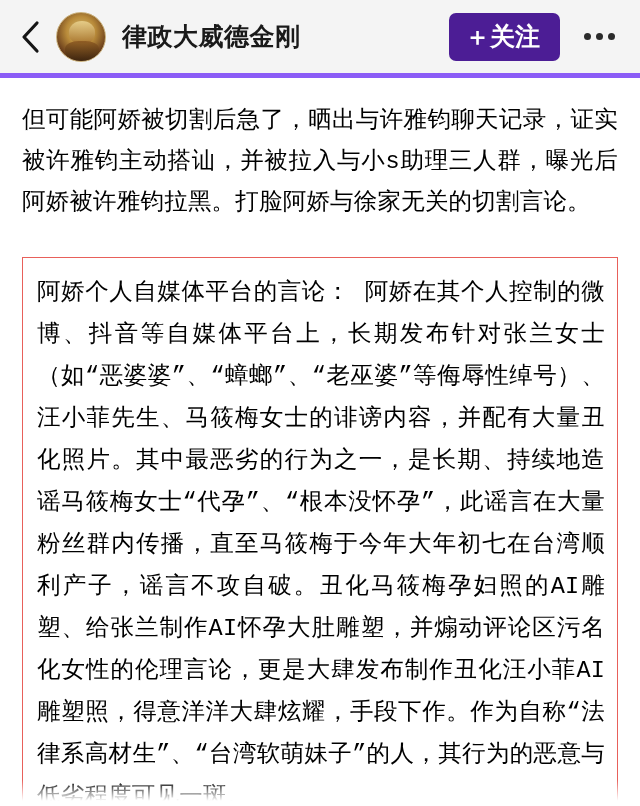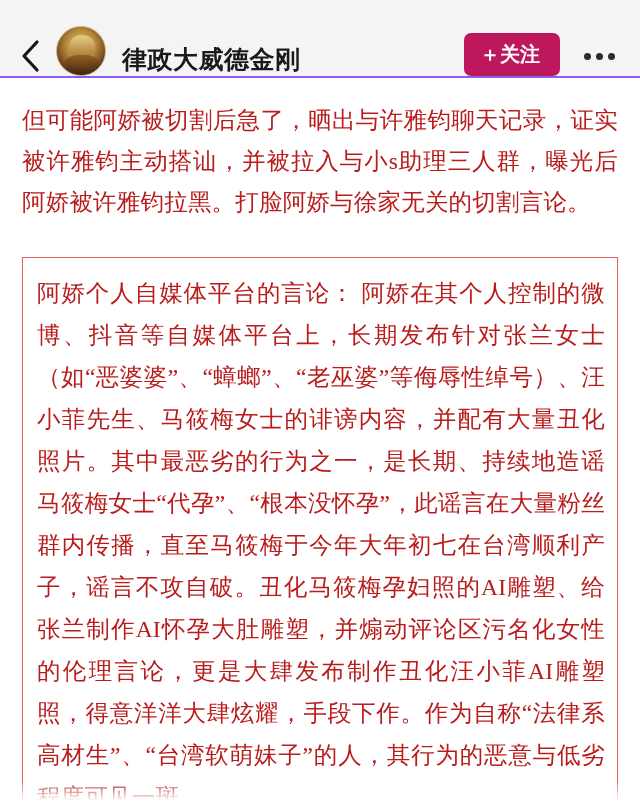--- a/index.html
+++ b/index.html
@@ -21,24 +21,24 @@
     position: relative;
     background: #ffffff;
     box-sizing: border-box;
   }
 
   
   .header {
     height: 78px;
     background: #f4f4f4;
     display: flex;
-    align-items: flex-end;
+    align-items: center;
     padding: 0 18px 0 14px;
     box-sizing: border-box;
-    border-bottom: 2px solid #8b5cf6;
+    border-bottom: 5px solid #8b5cf6;
   }
 
   .back-btn {
     width: 34px;
     height: 40px;
     display: flex;
     align-items: center;
     justify-content: center;
     flex: 0 0 auto;
     cursor: pointer;
@@ -82,23 +82,23 @@
     color: #1a1a1a;
     font-weight: 700;
     letter-spacing: .5px;
     white-space: nowrap;
     overflow: hidden;
     flex: 1 1 auto;
   }
 
   .follow-btn {
     flex: 0 0 auto;
-    background: #be185d;
+    background: #4c1d95;
     color: #ffffff;
-    font-size: 20px;
+    font-size: 25px;
     font-weight: 700;
     border: none;
     border-radius: 7px;
     padding: 11px 20px 12px 16px;
     line-height: 1;
     cursor: pointer;
     white-space: nowrap;
     font-family: "Liberation Sans", sans-serif;
   }
 
@@ -123,25 +123,25 @@
 
   
   .content {
     padding: 22px 22px 0 22px;
     box-sizing: border-box;
   }
 
   .para {
     font-size: 23.5px;
     line-height: 41px;
-    color: #b91c1c;
+    color: #000000;
     text-align: justify;
     letter-spacing: .2px;
     margin: 0;
-    font-family: Liberation Serif, serif;
+    font-family: Liberation Mono, monospace;
   }
 
   .quote-box {
     margin-top: 34px;
     border: 1px solid #e8605a;
     padding: 14px 12px 18px 14px;
     box-sizing: border-box;
   }
   .quote-box .para {
     font-size: 23.5px;

